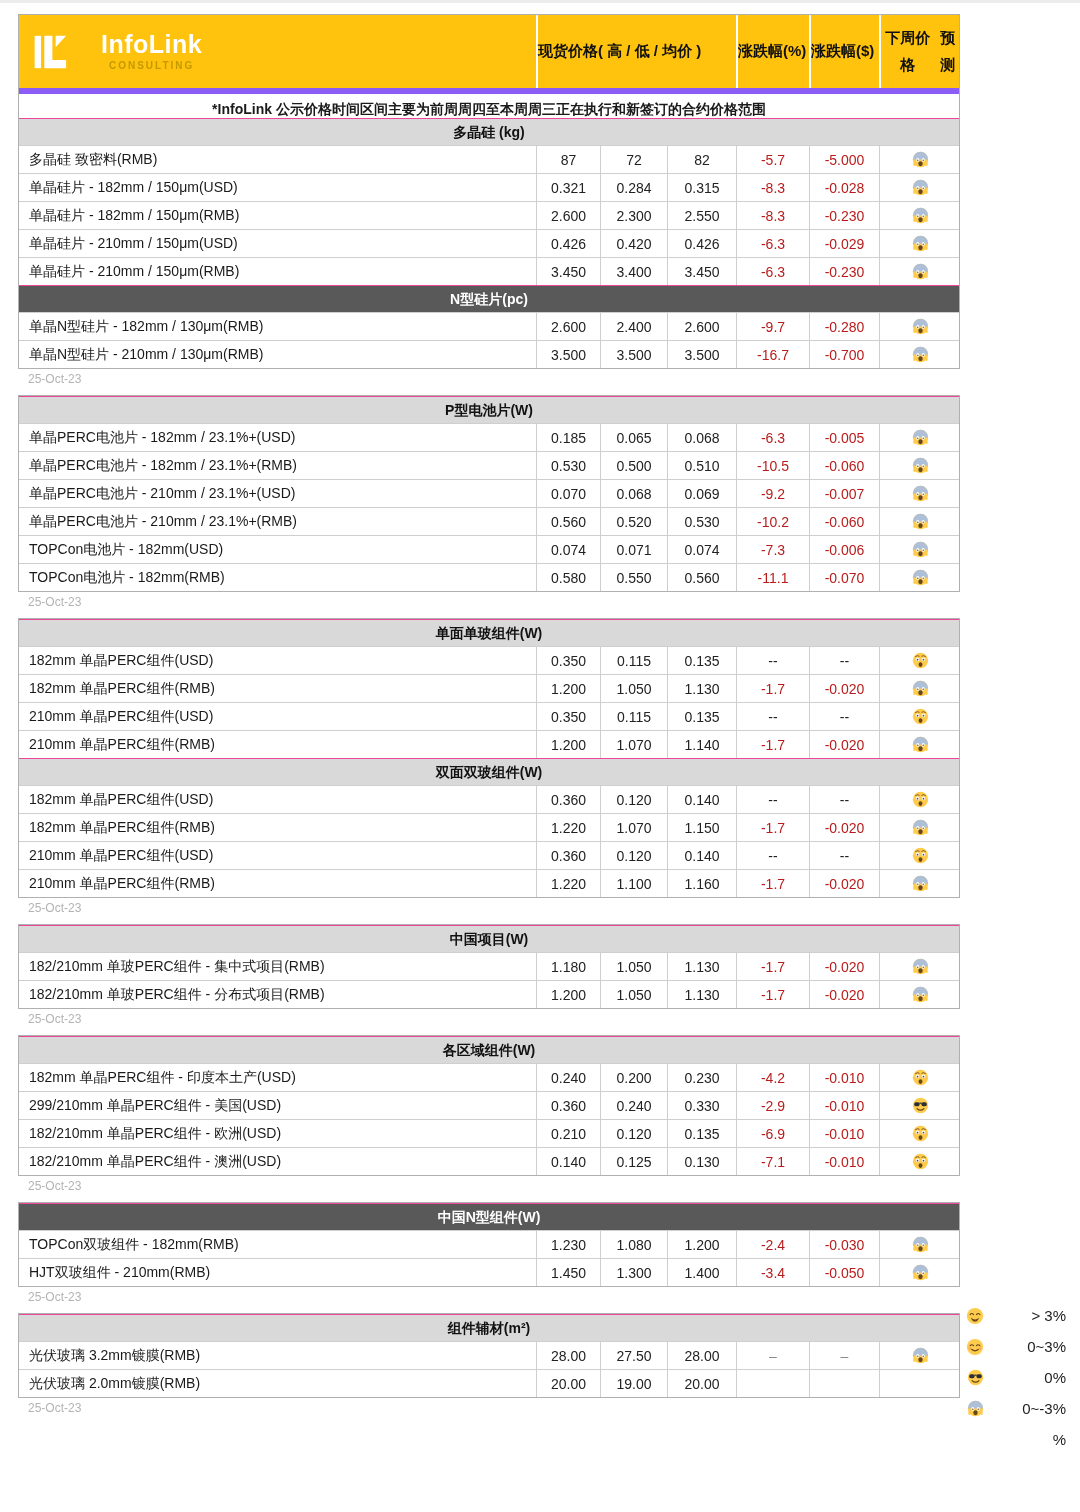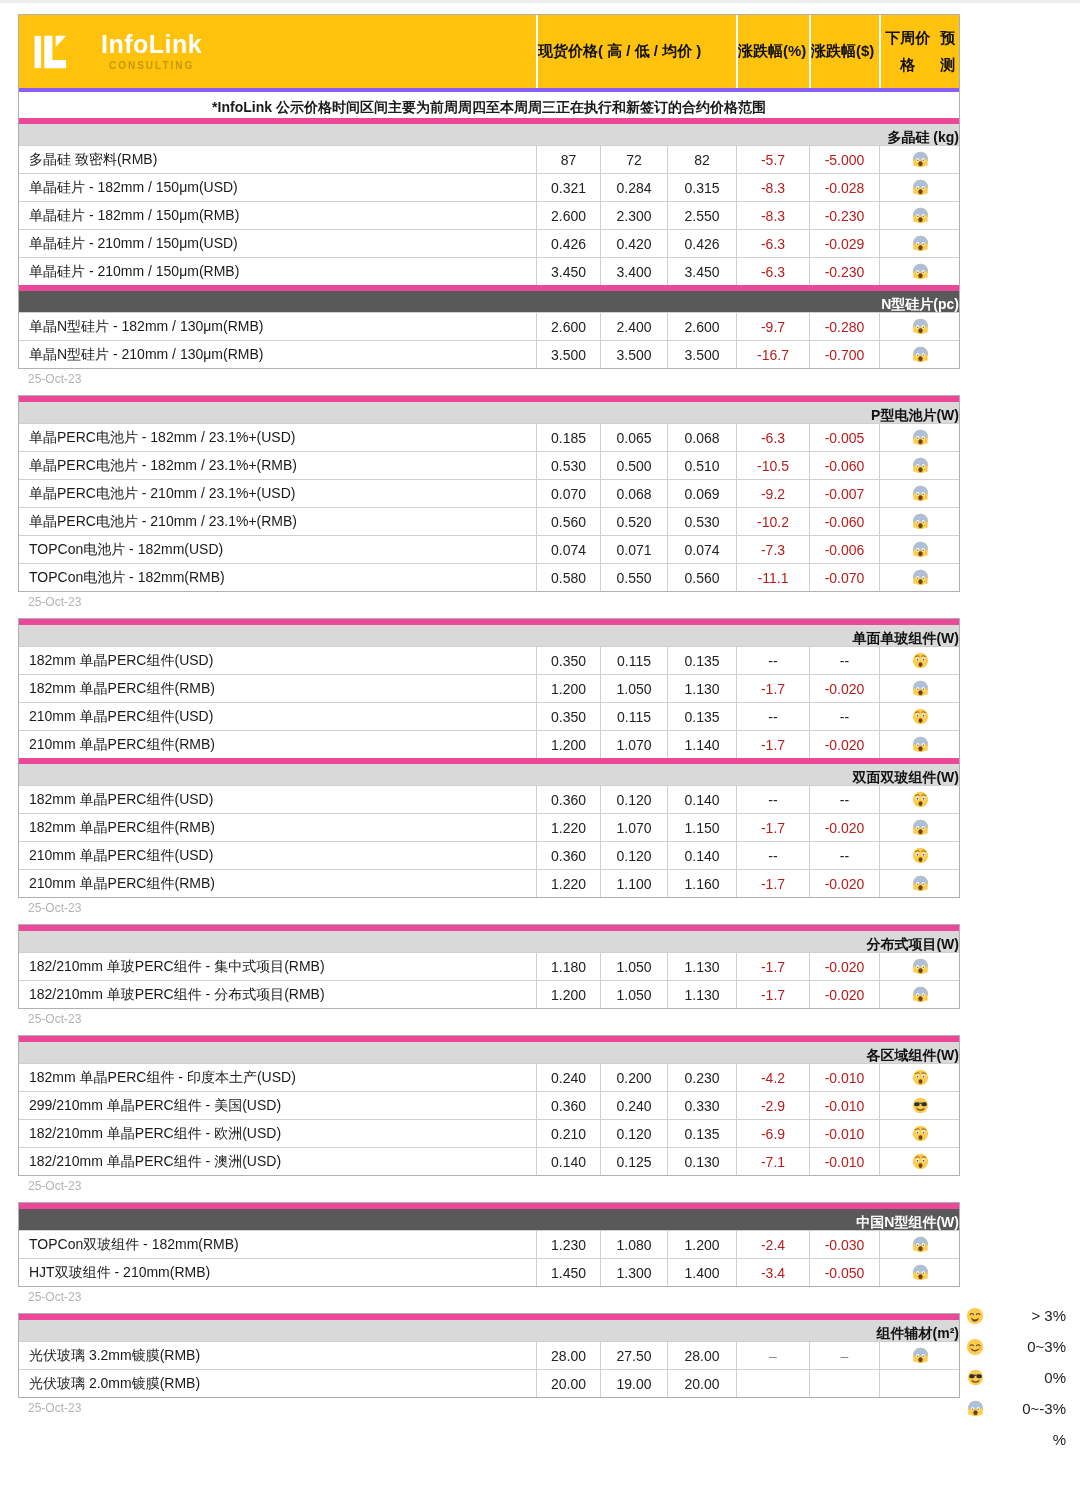--- a/index.html
+++ b/index.html
@@ -11,23 +11,23 @@
   #sheet { padding-top: 11px; }
   .block { width: 942px; margin-left: 18px; border: 1px solid #b0b0b0; background: #fff; }
   .hdr { display: grid; grid-template-columns: 517px 200px 73px 70px 82px; height: 73px; background: #FFC20D; }
   .hc { display: flex; flex-direction: row; align-items: center;
         text-align: center; font-weight: bold; font-size: 15px; line-height: 1.75; color: #111; }
   .hc + .hc { border-left: 2px solid #fff; }
   .logo-area { flex-direction: row; justify-content: flex-start; align-items: center; padding-left: 14px; gap: 26px; }
   .brand { color: #fff; font-size: 25px; font-weight: bold; letter-spacing: 0.5px; line-height: 1.1; }
   .brandsub { color: #c49a00; font-size: 10px; letter-spacing: 2px; line-height: 1.3; }
   .note { height: 30px; line-height: 30px; text-align: center; font-weight: bold; font-size: 14px;
-          border-top: 4px solid #8b5cf6; background: #fff; }
-  .sec { height: 27px; line-height: 27px; text-align: right; font-weight: bold; font-size: 14px;
-         border-top: 6px solid #ec4899; }
+          border-top: 6px solid #8b5cf6; background: #fff; }
+  .sec { height: 27px; line-height: 27px; text-align: center; font-weight: bold; font-size: 14px;
+         border-top: 1px solid #ec4899; }
   .sec.light { background: #d9d9d9; color: #111; }
   .sec.dark  { background: #595959; color: #fff; }
   .trow { display: grid; grid-template-columns: 517px 64px 67px 69px 73px 70px 82px;
           height: 28px; border-top: 1px solid #cfcfcf; background: #fff; }
   .cell { display: flex; align-items: center; justify-content: center; font-size: 14px; color: #222;
           border-left: 1px solid #cfcfcf; height: 100%; }
   .cell.label { justify-content: flex-start; padding-left: 10px; border-left: none; color: #1a1a1a; text-align: center; }
   .cell.red { color: #b91c1c; }
   .cell.dim { color: #8a8a8a; }
   .daterow { margin: 2px 0 8px 28px; height: 16px; line-height: 16px; font-size: 12px; color: #b3b3b3; }
@@ -561,21 +561,21 @@
               <ellipse cx="10" cy="15" rx="2.6" ry="2.9" fill="#65471b"></ellipse>
               <ellipse cx="2.9" cy="15.3" rx="1.5" ry="2.3" fill="#ffcb4c"></ellipse>
               <ellipse cx="17.1" cy="15.3" rx="1.5" ry="2.3" fill="#ffcb4c"></ellipse>
             </svg>
           </span>
         </div>
       </div>
     </div>
     <div class="daterow">25-Oct-23</div>
     <div class="block">
-      <div class="sec light">分布式项目(W)</div>
+      <div class="sec light">中国项目(W)</div>
       <div class="trow">
         <div class="cell label">182/210mm 单玻PERC组件 - 集中式项目(RMB)</div>
         <div class="cell ">1.180</div>
         <div class="cell ">1.050</div>
         <div class="cell ">1.130</div>
         <div class="cell red">-1.7</div>
         <div class="cell red">-0.020</div>
         <div class="cell">
           <span>
             <svg viewBox="0 0 20 20" width="17" height="17">

